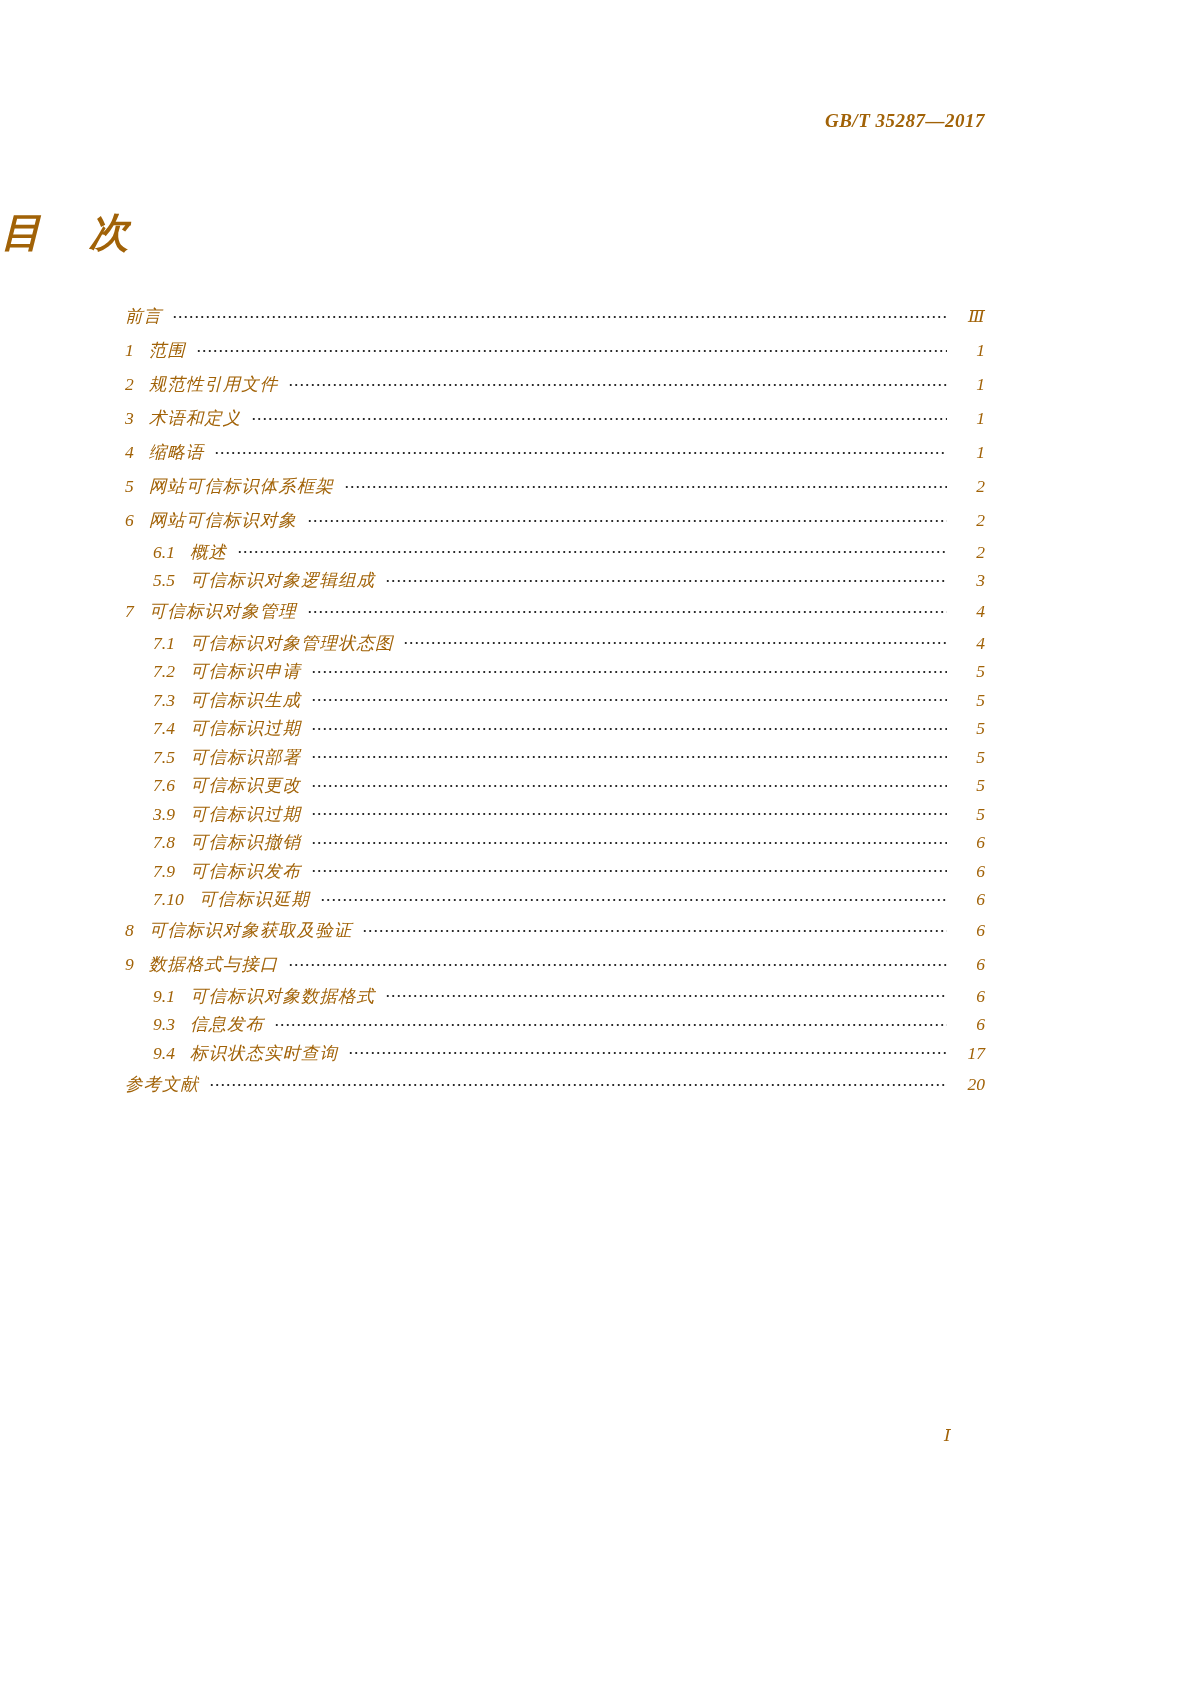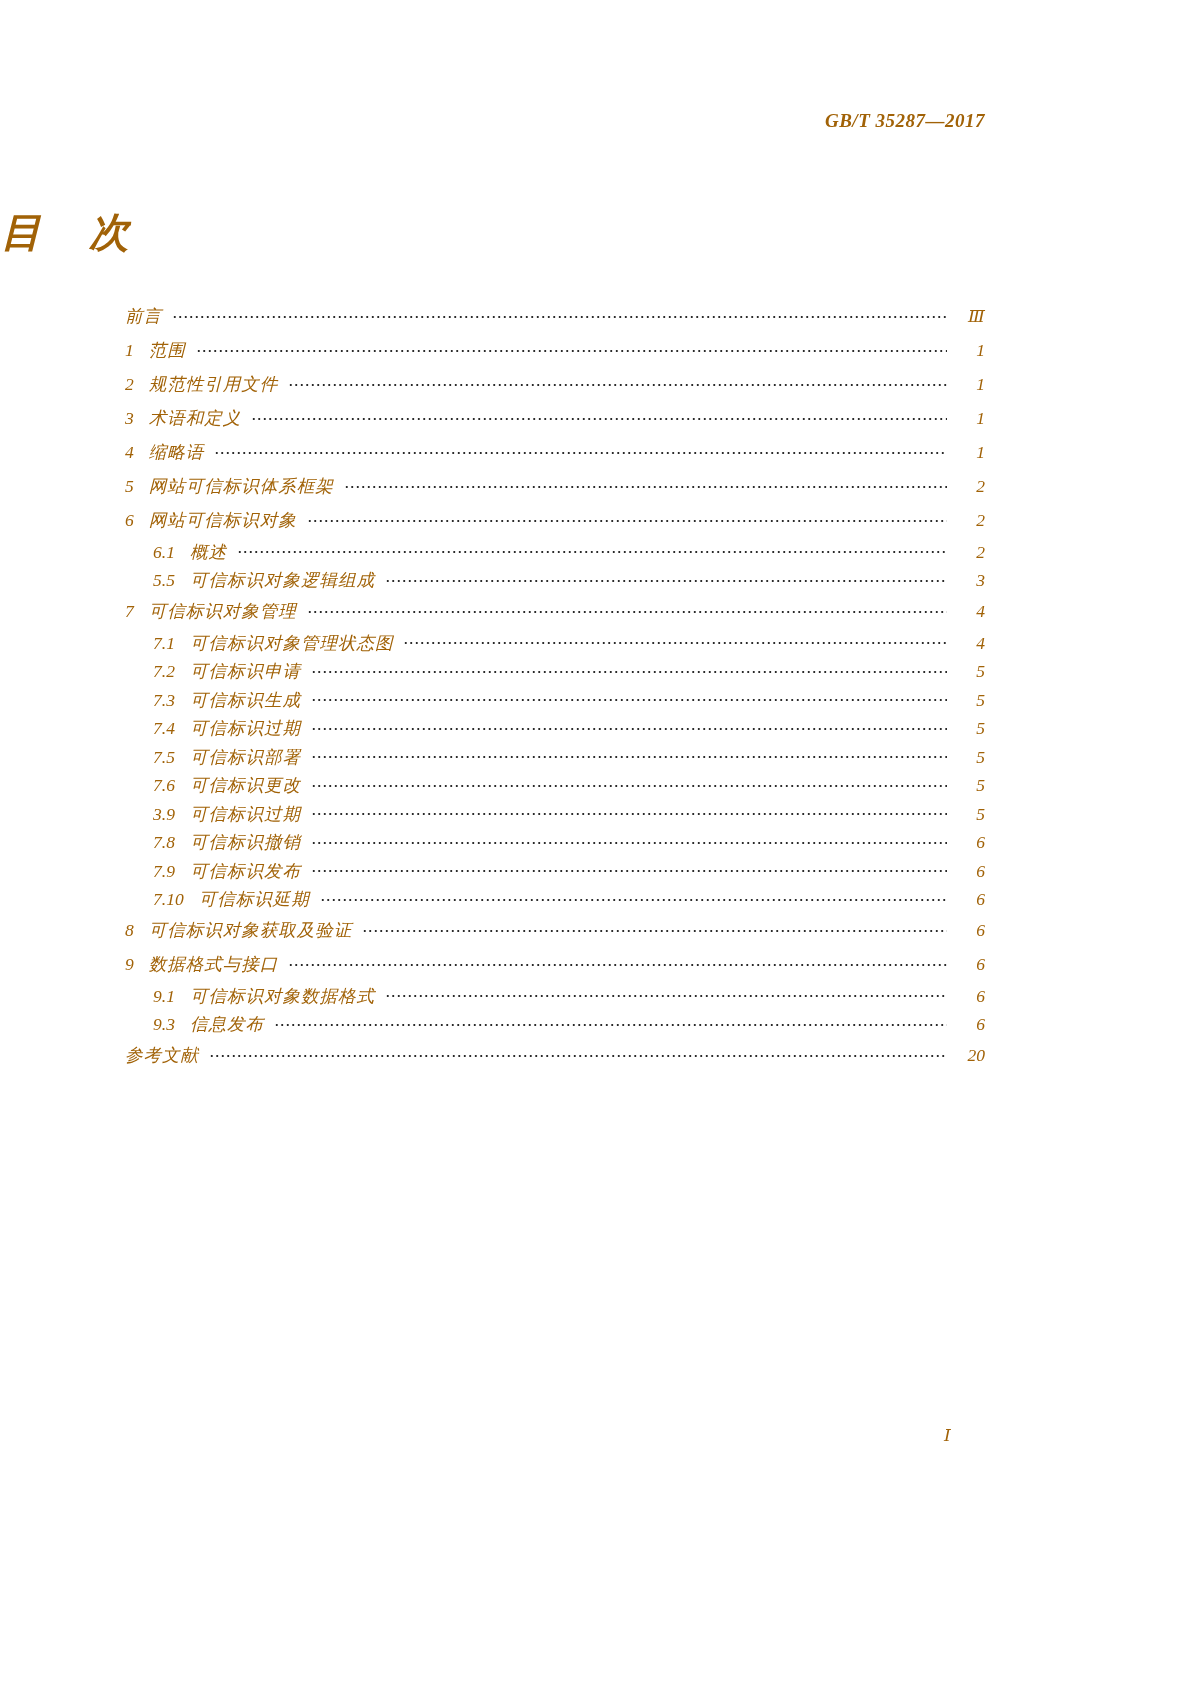--- a/index.html
+++ b/index.html
@@ -222,20 +222,26 @@
         <span class="toc-label">可信标识对象数据格式</span>
         <span class="toc-leader"></span>
         <span class="toc-page">6</span>
       </div>
       <div class="toc-row level-1">
         <span class="toc-num">9.3</span>
         <span class="toc-label">信息发布</span>
         <span class="toc-leader"></span>
         <span class="toc-page">6</span>
       </div>
+      <div class="toc-row level-1">
+        <span class="toc-num">9.4</span>
+        <span class="toc-label">标识状态实时查询</span>
+        <span class="toc-leader"></span>
+        <span class="toc-page">17</span>
+      </div>
       <div class="toc-row level-0">
         <span class="toc-label">参考文献</span>
         <span class="toc-leader"></span>
         <span class="toc-page">20</span>
       </div>
     </div>
   <div class="footer-page-num">Ⅰ</div>
 </div>
 
 </body></html>

